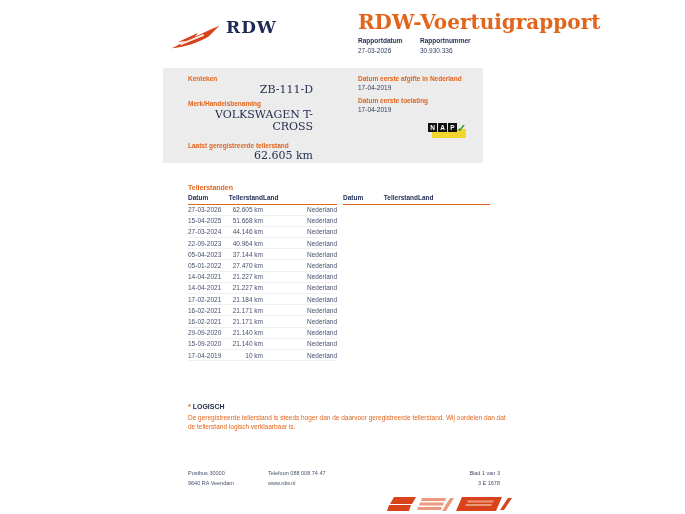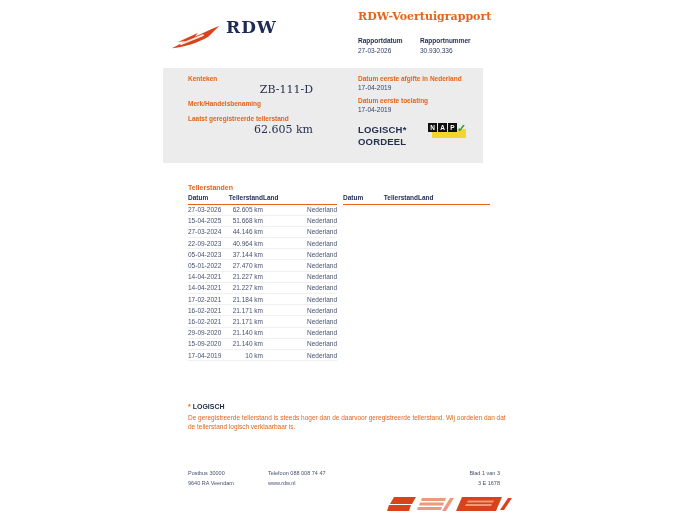--- a/index.html
+++ b/index.html
@@ -12,21 +12,21 @@
 
   
   .logo-wing { position:absolute; left:170px; top:24px; width:52px; height:27px; }
   .wordmark {
     position:absolute; left:226px; top:17px;
     font-family:"DejaVu Serif", serif; font-size:17px; font-weight:bold;
     color:#1f2b55; letter-spacing:1px;
   }
   .report-title {
     position:absolute; left:358px; top:10px;
-    font-family:"DejaVu Serif", serif; font-size:11px; font-weight:bold;
+    font-family:"DejaVu Serif", serif; font-size:20px; font-weight:bold;
     color:#e2651b;
   }
   .meta { position:absolute; left:358px; top:37px; display:flex; gap:14px; }
   .meta .block { min-width:48px; }
   .meta .lbl { font-size:6.5px; font-weight:bold; color:#1f2b55; }
   .meta .val { font-size:6.5px; color:#32405f; margin-top:2.5px; }
 
   
   .panel { position:absolute; left:163px; top:68px; width:320px; height:95px; background:#ececec; }
   .panel .lbl { font-size:6.5px; font-weight:bold; color:#e2651b; }
@@ -101,32 +101,29 @@
       <div class="lbl">Rapportnummer</div>
       <div class="val">30.930.336</div>
     </div>
   </div>
 
   <div class="panel">
     <div class="panel-left">
       <div class="lbl">Kenteken</div>
       <div class="big">ZB-111-D</div>
       <div class="lbl mt4">Merk/Handelsbenaming</div>
+      <div class="big">VOLKSWAGEN T-CROSS</div>
       <div class="lbl mt8">Laatst geregistreerde tellerstand</div>
       <div class="big">62.605 km</div>
     </div>
     <div class="panel-right">
       <div class="lbl">Datum eerste afgifte in Nederland</div>
       <div class="sm">17-04-2019</div>
       <div class="lbl mt6">Datum eerste toelating</div>
       <div class="sm">17-04-2019</div>
-      <div class="oordeel">
-        <div>LOGISCH*</div>
-        <div>OORDEEL</div>
-      </div>
     </div>
     <div class="nap">
       <div class="yellow"></div>
       <div class="sq" style="left:0;">N</div>
       <div class="sq" style="left:10px;">A</div>
       <div class="sq" style="left:20px;">P</div>
       <div class="check">✓</div>
     </div>
   </div>
 

